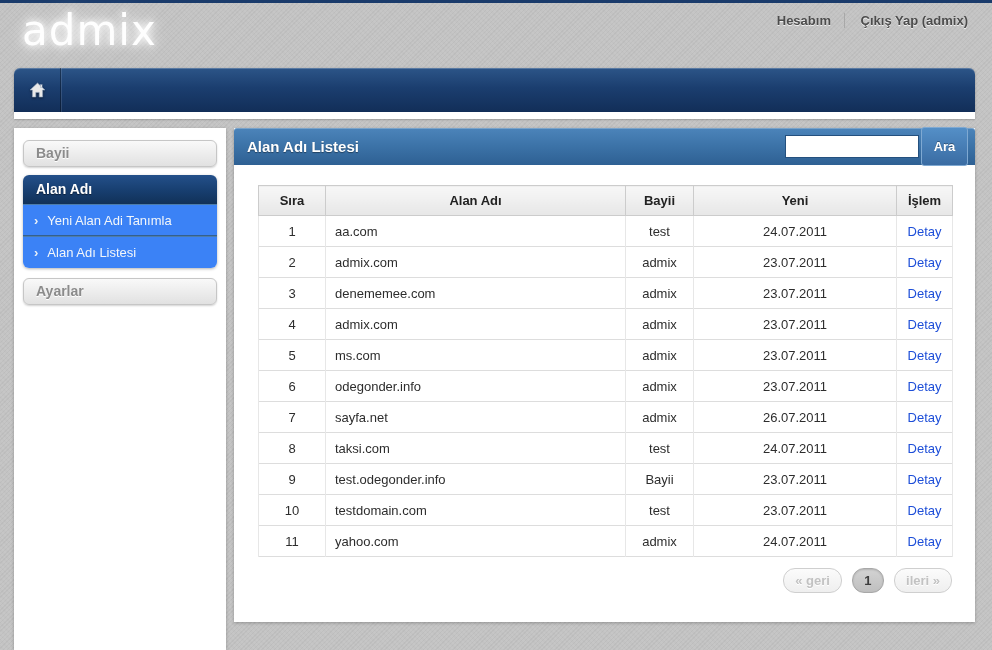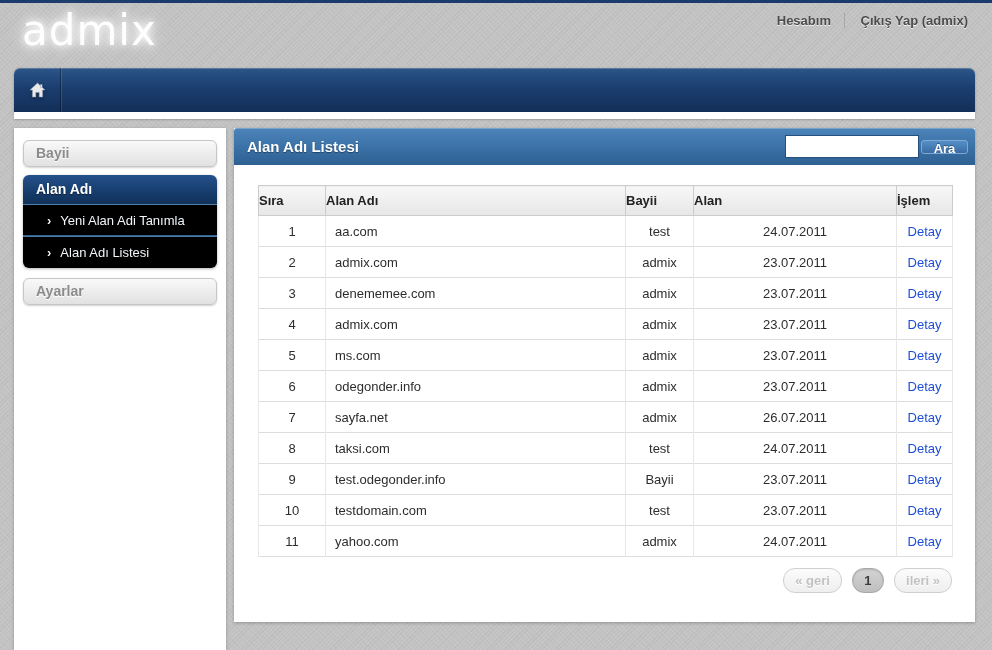--- a/index.html
+++ b/index.html
@@ -65,22 +65,22 @@
   }
   .side-btn.second { margin-top:10px; }
   .side-group { margin:8px 9px 0 9px; border-radius:6px; box-shadow:0 1px 3px rgba(0,0,0,.3); }
   .side-group-header {
     height:29px; line-height:29px; padding:0 13px;
     background:linear-gradient(180deg,#24508a 0%, #173e6f 55%, #113158 100%);
     border-radius:6px 6px 0 0; color:#ffffff; font-size:14px; font-weight:bold;
     text-shadow:0 1px 1px rgba(0,0,0,.5); cursor:pointer;
   }
   .side-sub-item {
-    height:32px; line-height:32px; padding:0 24px;
-    background:#000000; color:#f2f6fa; font-size:13px; cursor:pointer;
+    height:32px; line-height:32px; padding:0 11px;
+    background:#3b82f6; color:#f2f6fa; font-size:13px; cursor:pointer;
     border-top:1px solid #4d7dab; border-bottom:1px solid #35608c;
   }
   .side-sub-item:last-child { border-radius:0 0 6px 6px; border-bottom:none; }
   .side-sub-item .chev { color:#e9f0f7; font-weight:bold; margin-right:9px; font-size:13px; }
 
   
   .main {
     position:absolute; left:234px; top:128px; width:741px; height:494px;
     background:#ffffff; box-shadow:0 1px 3px rgba(0,0,0,.25);
   }
@@ -93,39 +93,39 @@
   .main-title {
     margin-left:13px; color:#ffffff; font-size:15px; font-weight:bold;
     text-shadow:0 1px 1px rgba(0,0,0,.4);
   }
   .search-wrap { margin-left:auto; margin-right:7px; display:flex; align-items:center; }
   .search-input {
     width:134px; height:23px; border:1px solid #24507e; background:#ffffff;
     font-size:13px; padding:0 5px; outline:none; border-radius:0;
   }
   .search-btn {
-    width:47px; height:14px; margin-left:2px; cursor:pointer;
+    width:47px; height:39px; margin-left:2px; cursor:pointer;
     background:linear-gradient(180deg,#548fc7,#3a6ca3);
     border:1px solid #7fa9d2; border-radius:3px;
     color:#ffffff; font-size:13px; font-weight:bold;
     text-shadow:0 -1px 0 rgba(0,0,0,.35);
   }
 
   
   .table-wrap { margin:20px 23px 0 24px; }
   table { width:694px; border-collapse:collapse; table-layout:fixed; }
   col.w-sira  { width:67px; }
   col.w-domain{ width:300px; }
   col.w-bayii { width:68px; }
   col.w-tarih { width:203px; }
   col.w-islem { width:56px; }
   th {
     height:30px; background:linear-gradient(180deg,#f7f7f7,#e7e7e7);
     border:1px solid #cccccc; font-size:13px; font-weight:bold; color:#222222;
-    text-align:left;
+    text-align:center;
   }
   td {
     height:31px; background:#ffffff; font-size:13px; color:#2d2d2d;
     border-top:1px solid #dddddd; border-left:1px solid #e7e7e7; border-right:1px solid #e7e7e7;
     text-align:center;
   }
   table { border-bottom:1px solid #dddddd; }
   td.c-domain { text-align:left; padding-left:9px; }
   a.detay { color:#1d4ed8; text-decoration:none; cursor:pointer; }
 
@@ -202,21 +202,21 @@
             <col class="w-domain">
             <col class="w-bayii">
             <col class="w-tarih">
             <col class="w-islem">
         </colgroup>
         <thead>
           <tr>
             <th>Sıra</th>
             <th>Alan Adı</th>
             <th>Bayii</th>
-            <th>Alan</th>
+            <th>Yeni</th>
             <th>İşlem</th>
           </tr>
         </thead>
         <tbody>
             <tr>
               <td class="c-sira">1</td>
               <td class="c-domain">aa.com</td>
               <td class="c-bayii">test</td>
               <td class="c-tarih">24.07.2011</td>
               <td class="c-islem"><a class="detay" href="#">Detay</a></td>

